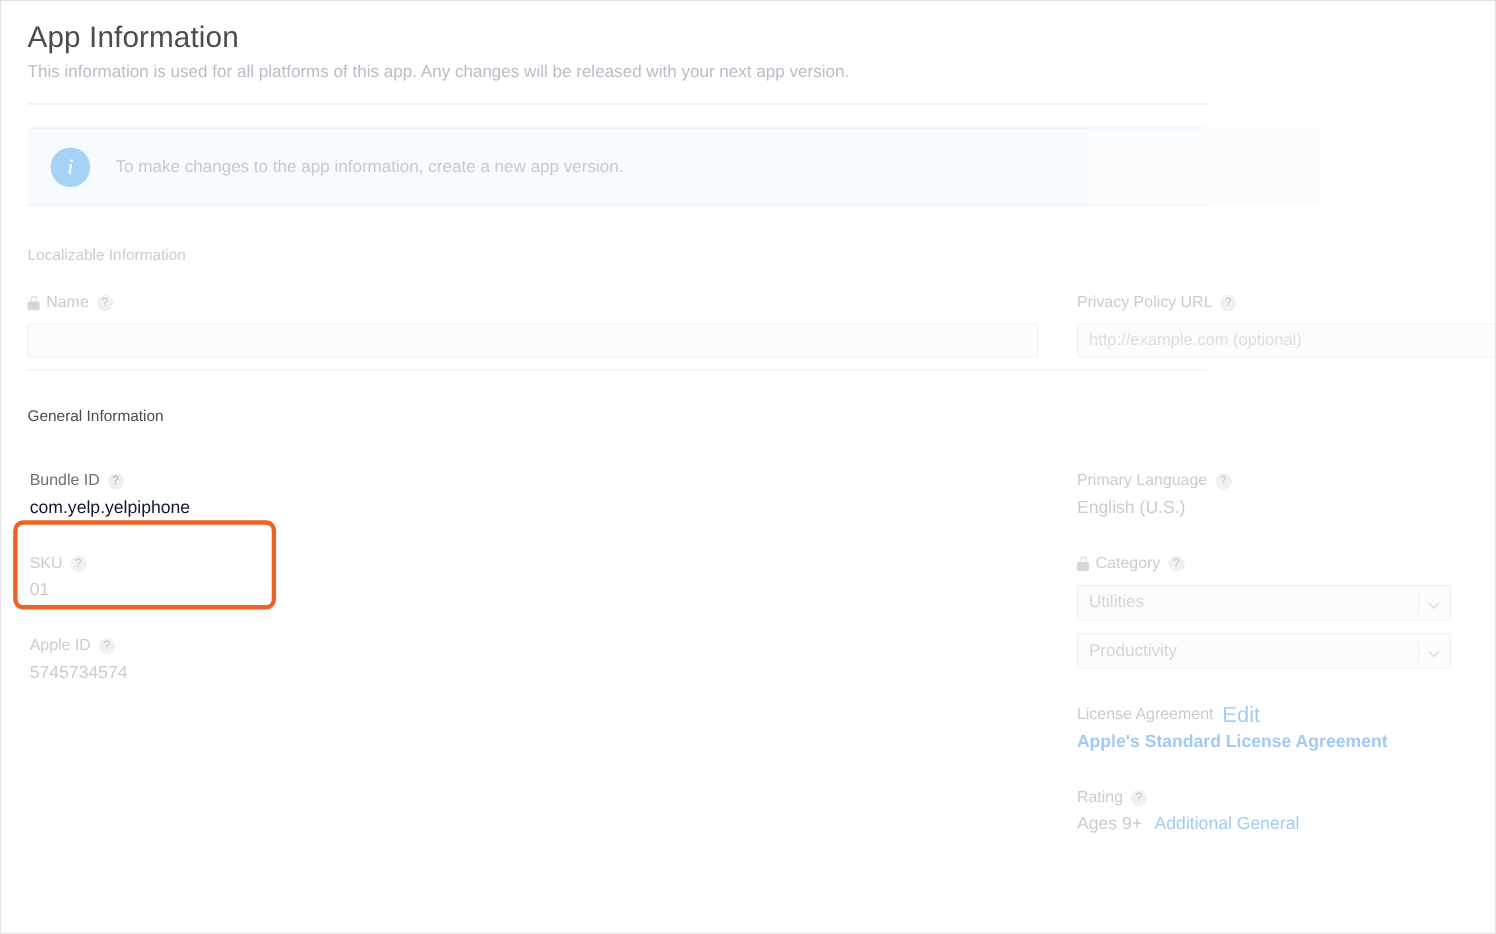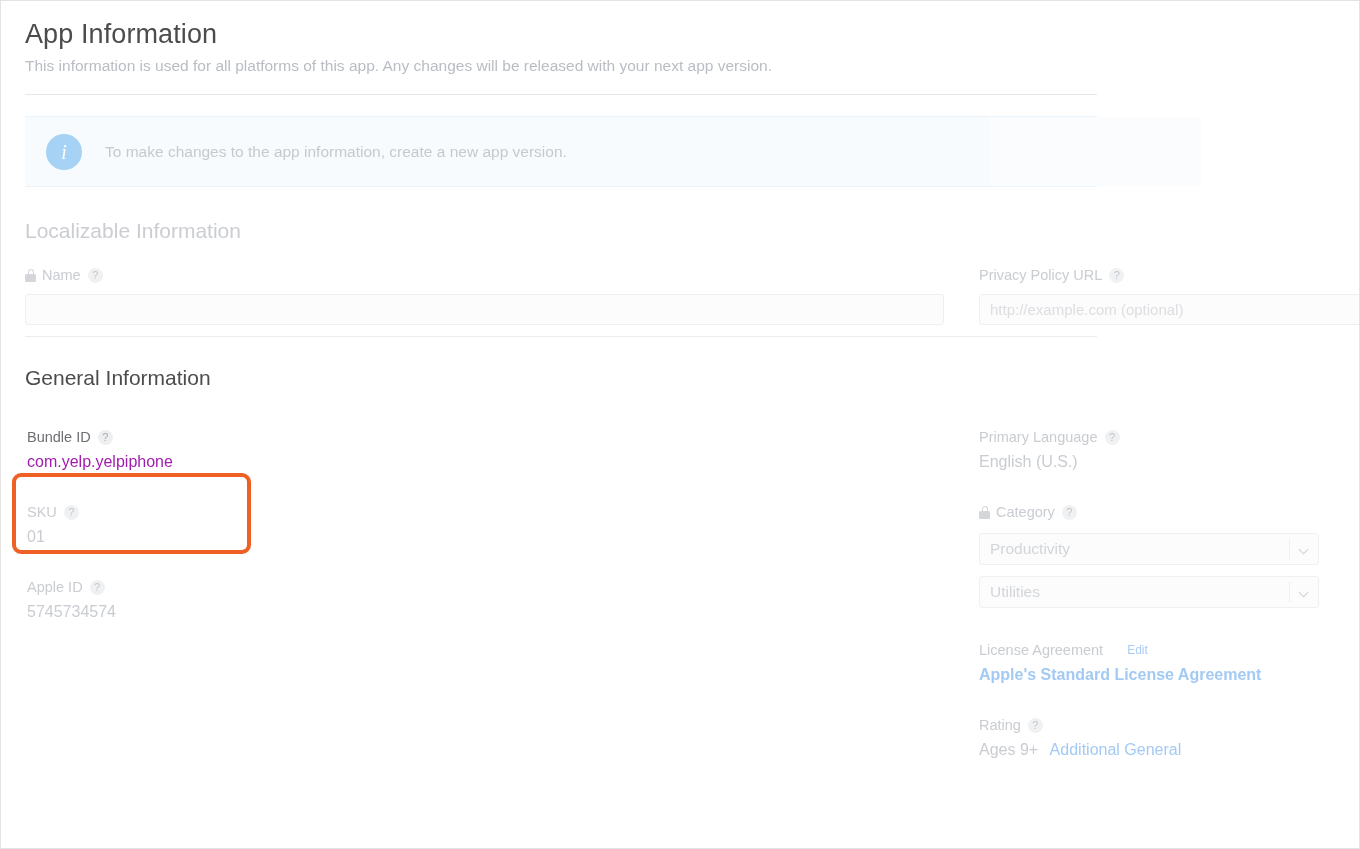--- a/index.html
+++ b/index.html
@@ -103,21 +103,21 @@
     position: relative;
     z-index: 2;
   }
 
   
   .section {
     padding: 0 24px;
     position: relative;
   }
   .section-title {
-    font-size: 21px;
+    font-size: 14px;
     font-weight: 400;
     line-height: 26px;
     margin: 0;
   }
   .section-title.muted { color: #cbcdd2; }
   .section-title.dark  { color: #4c4c4c; }
 
   .cols {
     position: relative;
   }
@@ -180,21 +180,21 @@
     background: #eeeff0;
     color: #a9acb1;
   }
 
   .field-value {
     font-size: 16px;
     line-height: 22px;
     margin-top: 5px;
   }
   .field-value.muted { color: #c9ccd1; }
-  .field-value.dark  { color: #a21caf; }
+  .field-value.dark  { color: #0f172a; }
 
   .text-input {
     box-sizing: border-box;
     height: 31px;
     border: 1px solid #efeff0;
     border-radius: 3px;
     background: #fcfcfd;
     font-size: 15px;
     color: #d5d7da;
     padding: 0 10px;
@@ -355,37 +355,37 @@
         <div class="abs" style="left:954px; top:112px; width:340px;">
           <div class="field-label muted">
             <span class="lock-icon">
               <span class="shackle"></span>
                 <span class="body"></span>
             </span>
             <span>Category</span>
             <span class="help-icon">?</span>
           </div>
 
+          <div class="select-box" style="margin-top:11px;">
+            <span>Utilities</span>
+            <span class="select-sep"></span>
+            <span class="chev"></span>
+          </div>
+
           <div class="select-box" style="margin-top:12px;">
             <span>Productivity</span>
             <span class="select-sep"></span>
             <span class="chev"></span>
           </div>
-
-          <div class="select-box" style="margin-top:11px;">
-            <span>Utilities</span>
-            <span class="select-sep"></span>
-            <span class="chev"></span>
-          </div>
         </div>
 
         <div class="abs" style="left:954px; top:250px; width:400px;">
           <div class="field-label muted">
             <span>License Agreement</span>
-            <span class="link" style="margin-left:24px; font-size:12px;">Edit</span>
+            <span class="link" style="margin-left:8px; font-size:20px;">Edit</span>
           </div>
           <div class="field-value">
             <span class="link strong" style="font-size:16px;font-weight:bold;">Apple's Standard License Agreement</span>
           </div>
         </div>
 
         <div class="abs" style="left:954px; top:325px; width:400px;">
           <div class="field-label muted">
             <span>Rating</span>
             <span class="help-icon">?</span>

